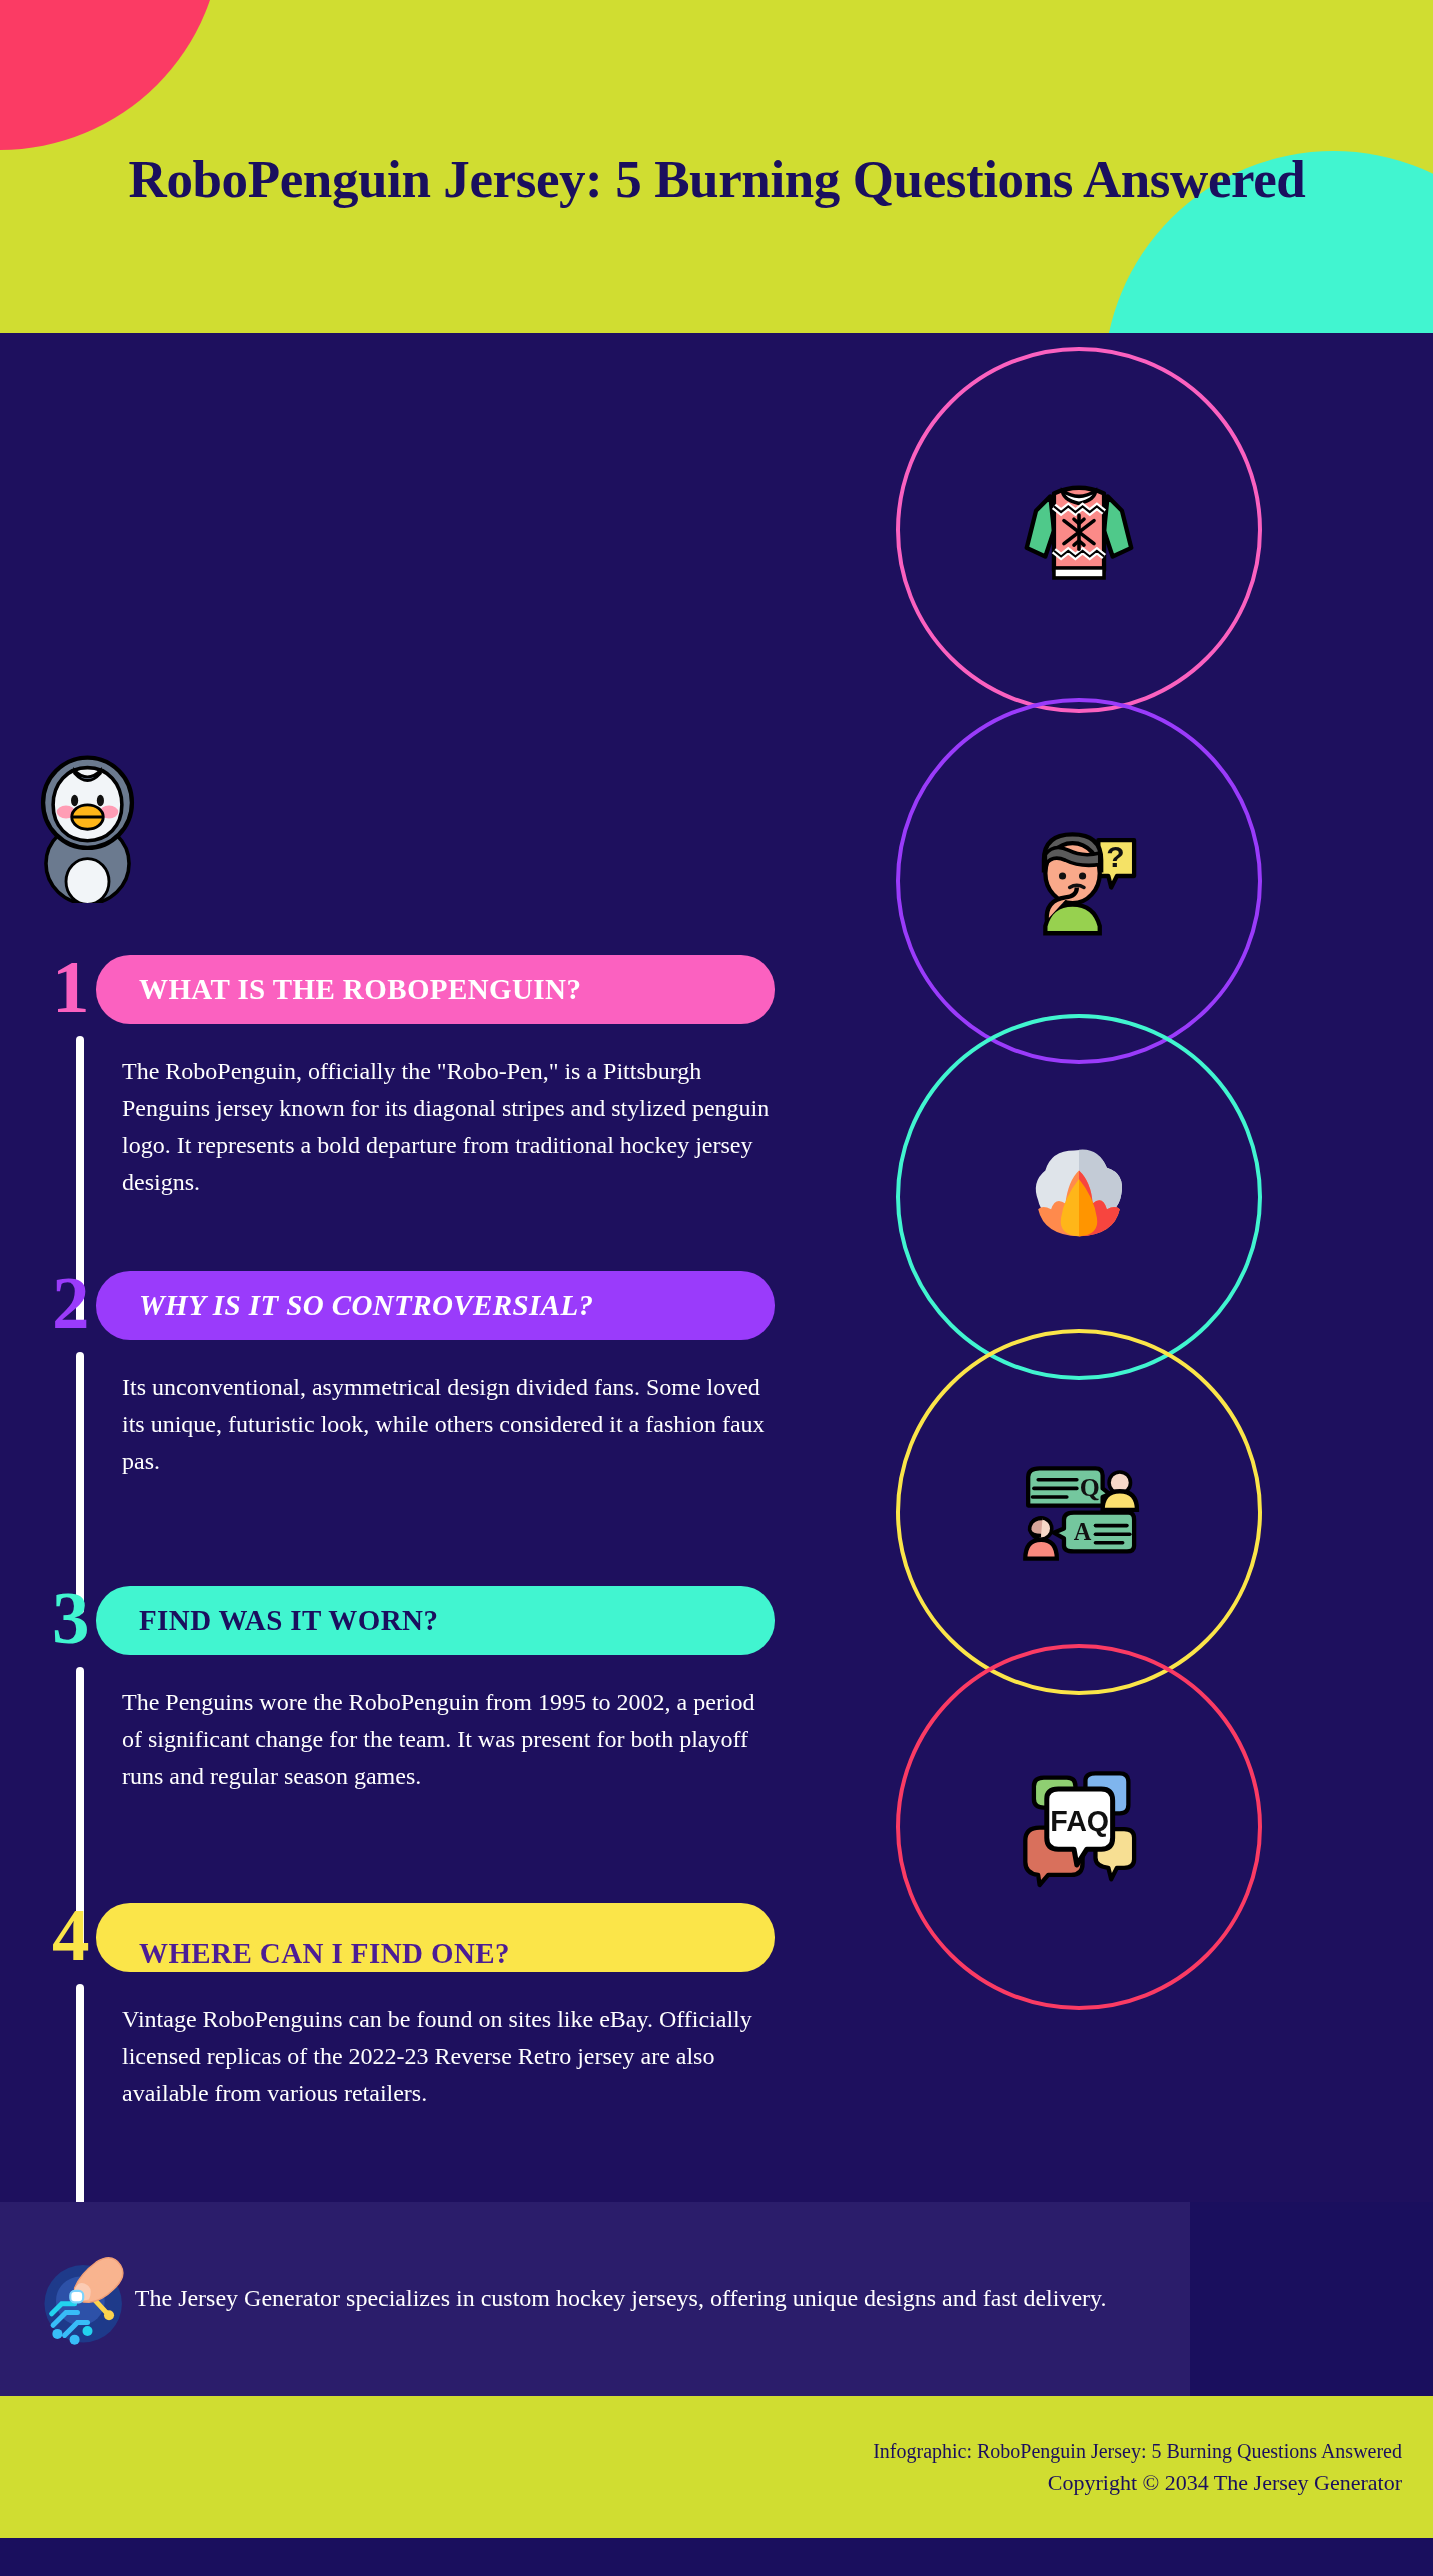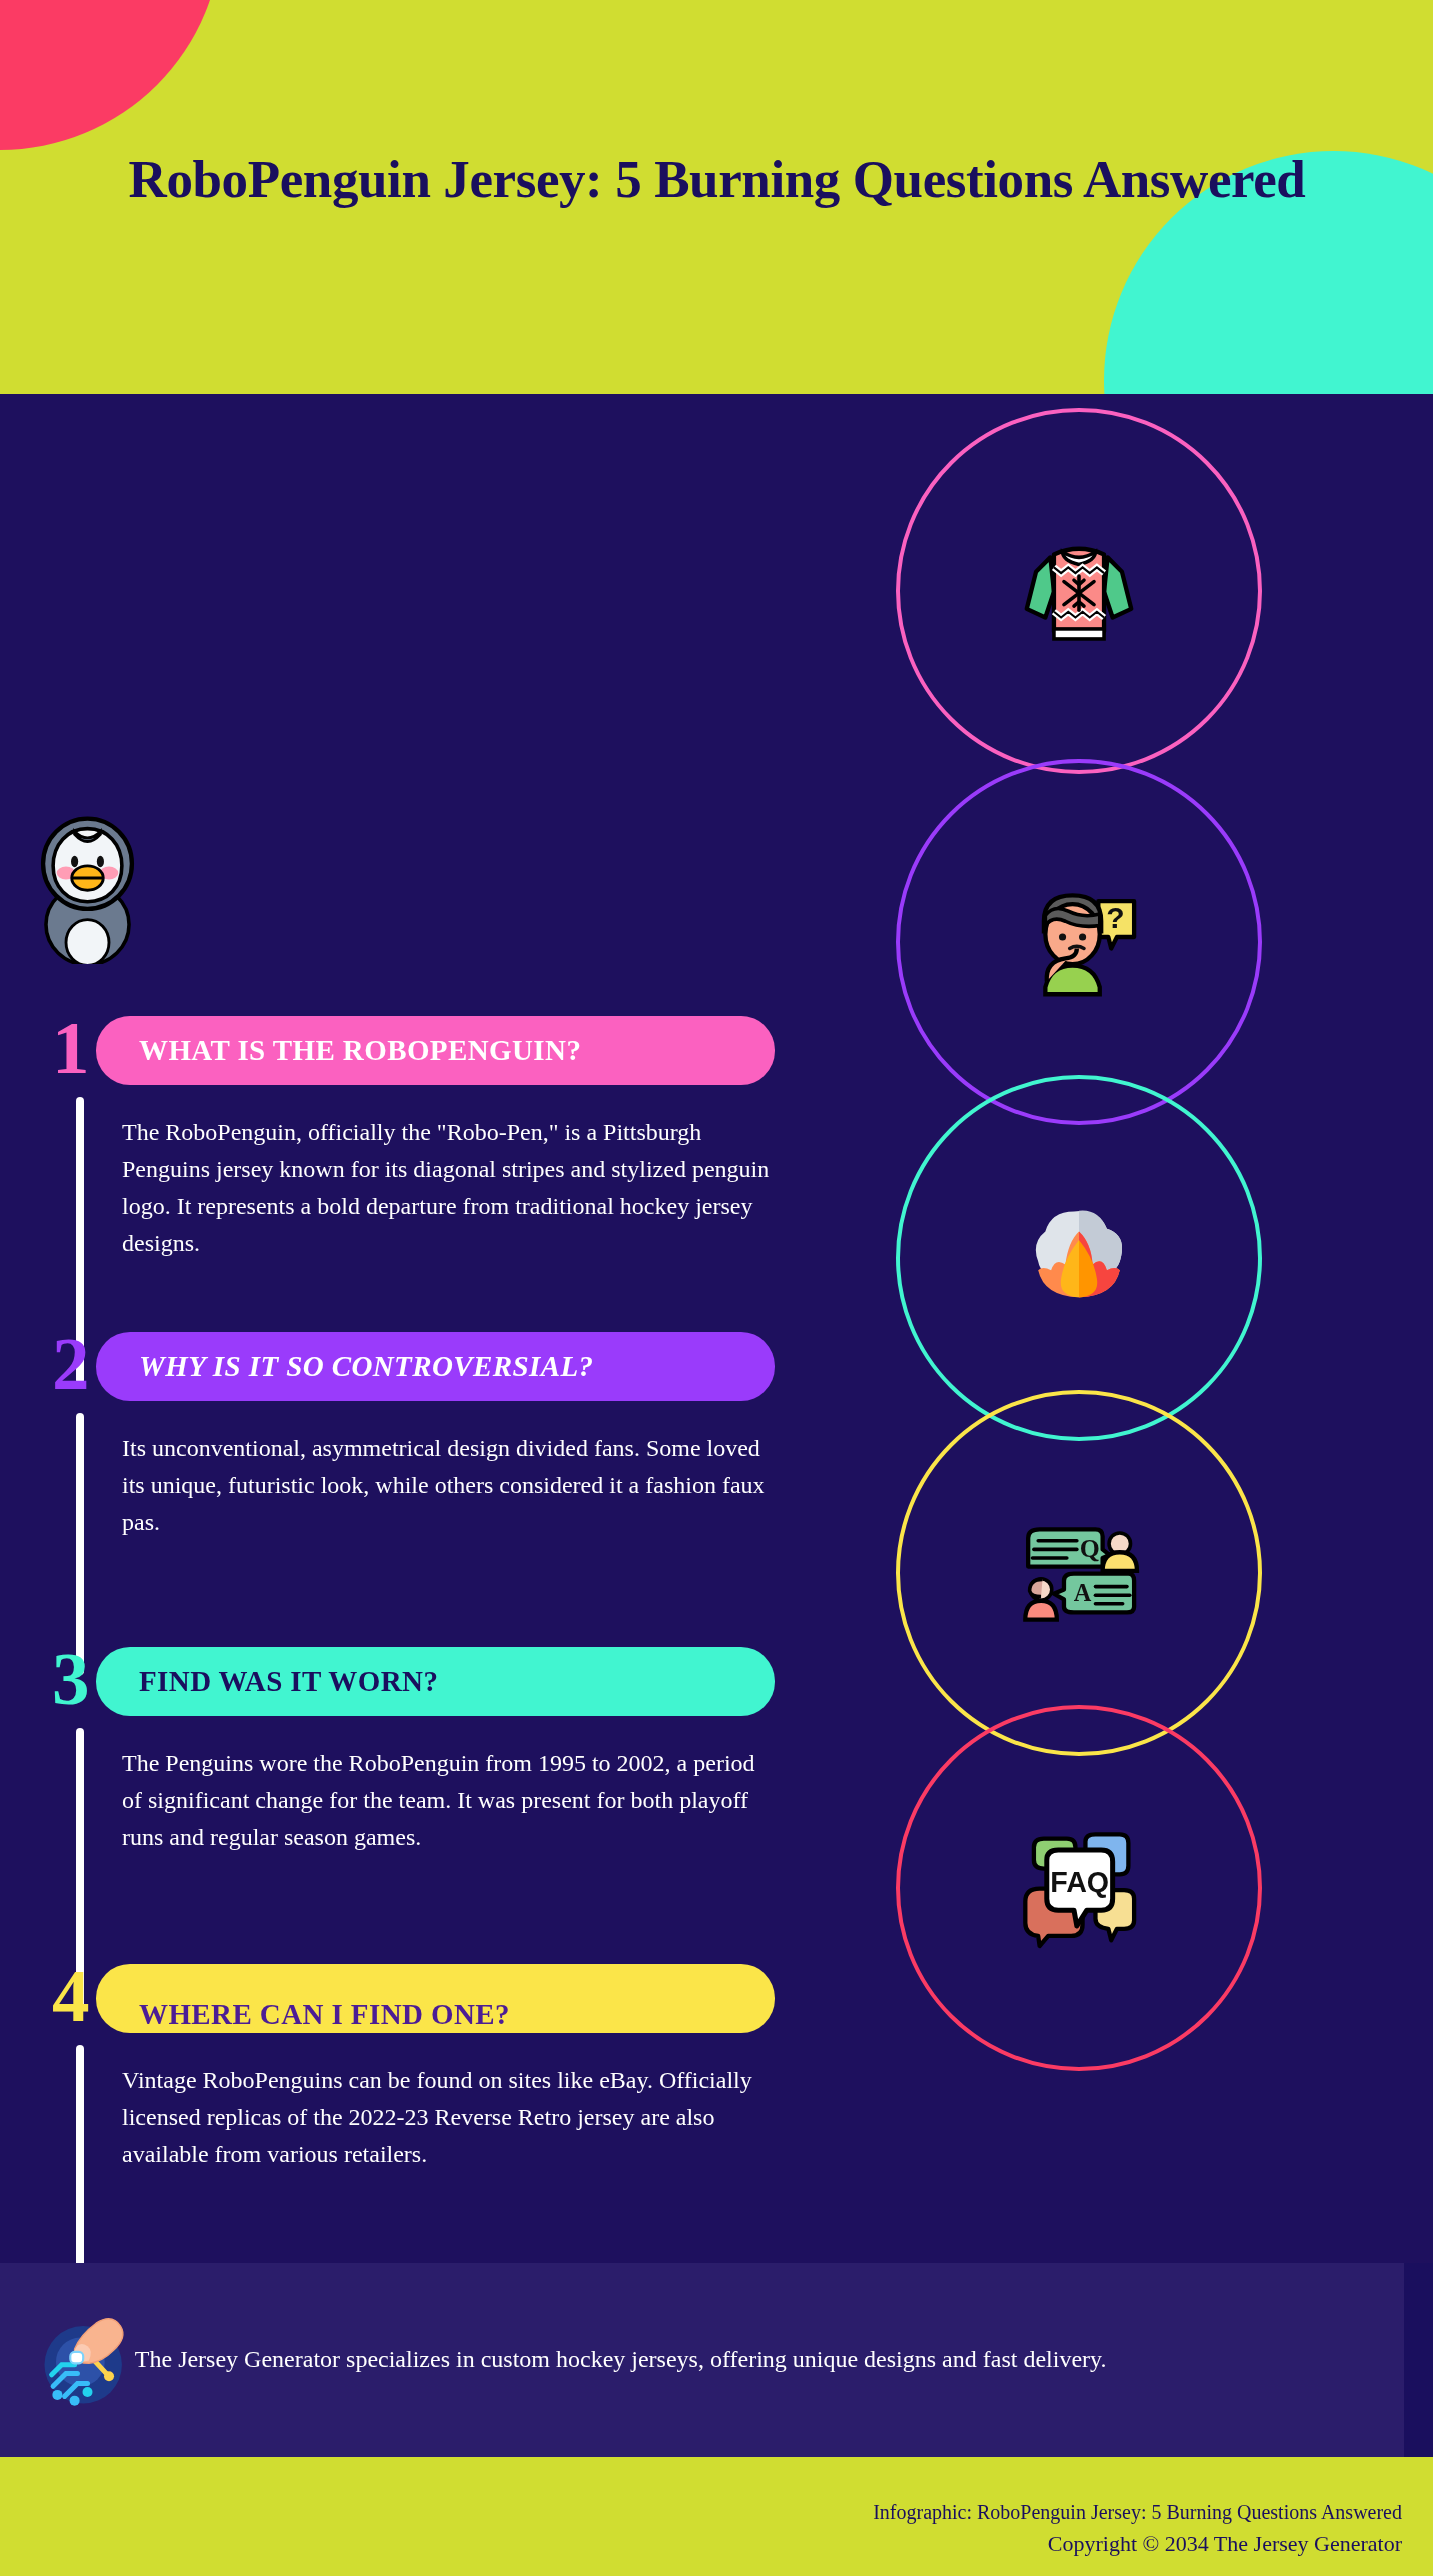--- a/index.html
+++ b/index.html
@@ -12,21 +12,21 @@
     height: 2576px;
     font-family: "Liberation Serif", serif;
     overflow: hidden;
     position: relative;
   }
 
   
   .header {
     position: relative;
     width: 1434px;
-    height: 394px;
+    height: 333px;
     background: #d0dd31;
     overflow: hidden;
   }
   .header-blob-pink {
     position: absolute;
     left: -222px;
     top: -294px;
     width: 444px;
     height: 444px;
     border-radius: 50%;
@@ -160,21 +160,21 @@
     font-size: 24px;
     line-height: 1.55;
     padding-left: 26px;
     padding-top: 17px;
     max-width: 717px;
   }
 
   
   .footer-band {
     position: relative;
-    width: 1404px;
+    width: 1190px;
     height: 194px;
     background: #2b1d6b;
     display: flex;
     align-items: center;
     padding-left: 33px;
     box-sizing: border-box;
   }
   .footer-logo {
     width: 109px;
     height: 109px;

